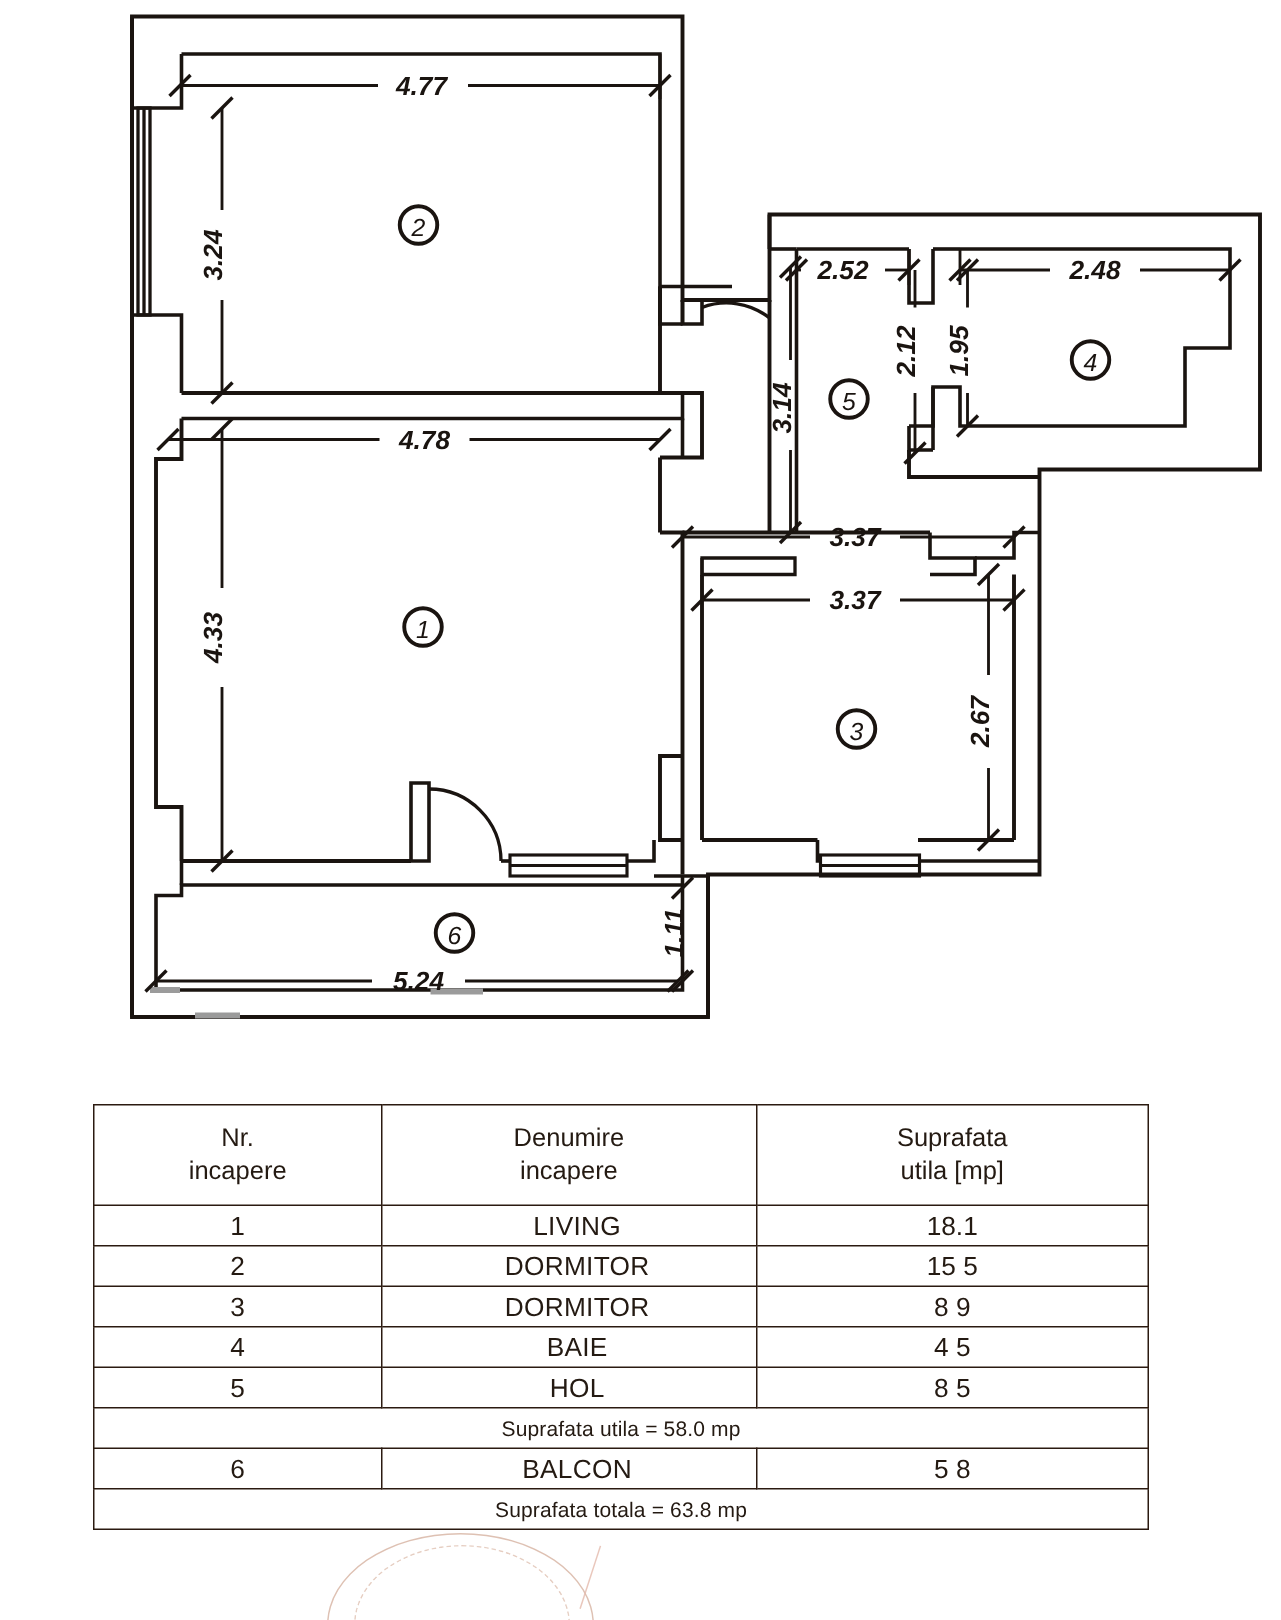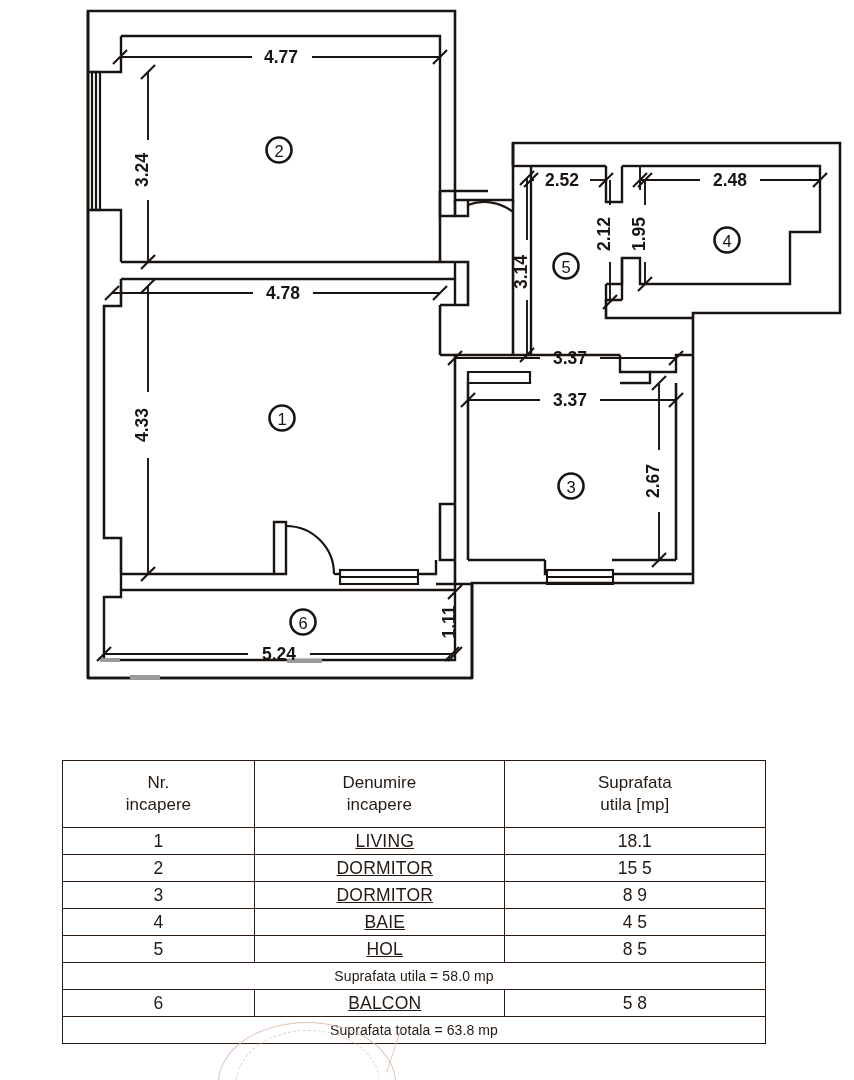--- a/index.html
+++ b/index.html
@@ -14,33 +14,33 @@
     position: relative;
     overflow: hidden;
     font-family: "Liberation Sans", sans-serif;
     color: #1a1410;
   }
   #plan-wrap {
     position: absolute;
     left: 0; top: 0;
     width: 854px;
     height: 712px;
+    font-style: italic;
   }
   #plan-svg { display: block; }
 
   
   #area-table {
     position: absolute;
     left: 62px;
     top: 736px;
     width: 704px;
     border-collapse: collapse;
     font-size: 17.5px;
     color: #241a12;
-    margin-top: 24px;
   }
   #area-table td, #area-table th {
     border: 1.6px solid #2b1a10;
     padding: 0;
     font-weight: normal;
     text-align: center;
     vertical-align: middle;
     background: #fff;
   }
   #area-table th {
@@ -49,21 +49,20 @@
     height: 66px;
   }
   #area-table td { height: 26px; }
   .col-nr   { width: 192px; }
   .col-name { width: 250px; }
   .col-area { width: 262px; }
   .cell-name {
     text-align: left;
     padding-left: 11px !important;
     letter-spacing: .2px;
-    text-decoration: underline;
   }
   .summary-row td {
     height: 52px;
     font-size: 14px;
     letter-spacing: .1px;
   }
   .seal {
     position: absolute;
     left: 218px;
     top: 1022px;

